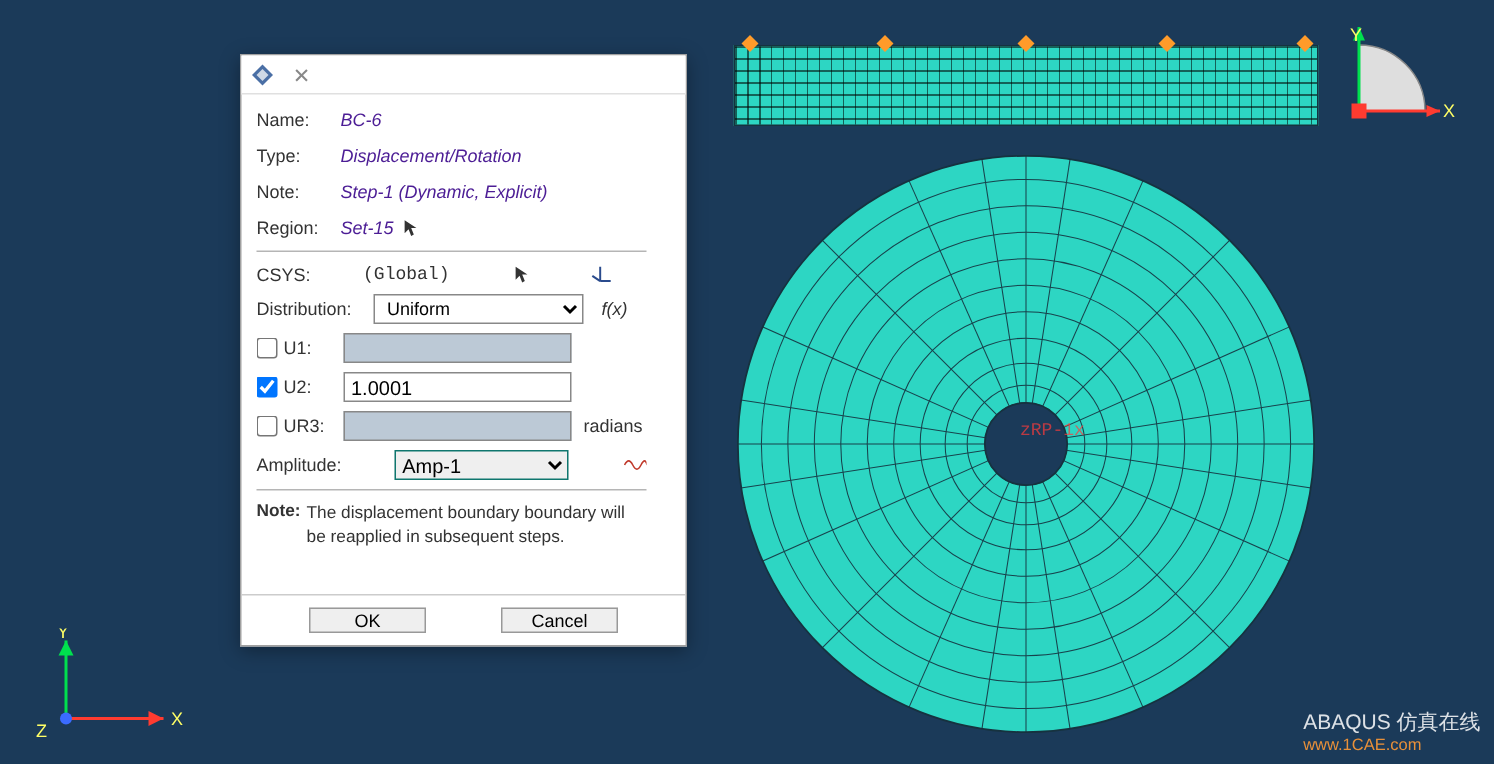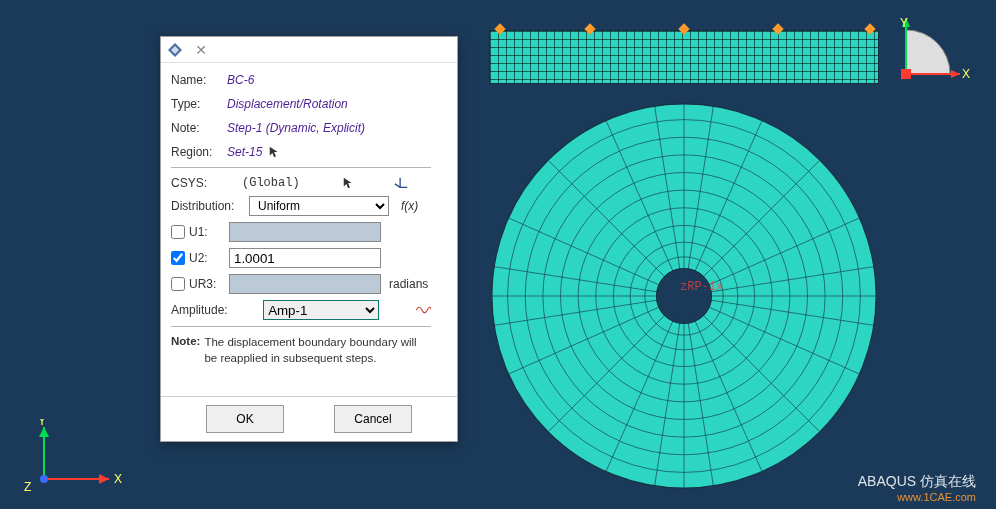--- a/index.html
+++ b/index.html
@@ -53,41 +53,41 @@
   .amp-row .albl { width: 78px; }
   .amp-row select { width: 140px; height: 20px; border: 1px solid #0f766e; }
   .amp-icon { margin-left: 8px; }
 
   .note { margin: 8px 0 24px 0; display: flex; font-size: 11.5px; }
   .note b { margin-right: 4px; }
   .note .nt { line-height: 1.35; }
 
   .btnrow { display: flex; justify-content: center; gap: 50px; padding: 8px 0; border-top: 1px solid #ccc; }
   .btnrow button {
-    width: 78px; height: 28px; background: #efefef; border: 1px solid #999;
+    width: 78px; height: 17px; background: #efefef; border: 1px solid #999;
     font-size: 12px; cursor: pointer;
   }
 
   
   .viewport { position: absolute; inset: 0; }
   .triad { position: absolute; }
   .triad text { font-size: 12px; font-family: Arial; fill: #ffff66; }
 
   .rect-mesh { position: absolute; left: 489px; top: 30px; width: 390px; height: 54px;
     border: 1px solid #16323f; background: #2dd6c3; }
   .rect-mesh .grid { position:absolute; inset:0; 
     background-image:
       repeating-linear-gradient(to right, rgba(0,0,0,.55) 0 1px, transparent 1px 8px),
       repeating-linear-gradient(to bottom, rgba(0,0,0,.55) 0 1px, transparent 1px 8px);
   }
   .bc-glyph { position:absolute; top:-6px; width:8px; height:8px; background:#ff9b2a; transform: rotate(45deg); }
 
   .disc { position: absolute; left: 488px; top: 100px; width: 392px; height: 392px; }
   
-  .watermark { position:absolute; right:20px; bottom:6px; color:#fff; font-family:Arial; text-align:right; }
+  .watermark { position:absolute; right:9px; bottom:6px; color:#fff; font-family:Arial; text-align:left; }
   .watermark .w1 { font-size: 14px; opacity:.85; }
   .watermark .w2 { font-size: 11px; color:#ff9a36; opacity:.9; }
   
   .datum { position:absolute; left:680px; top:280px; font-family:"Courier New"; font-size:12px; color:#ff3b3b; opacity:.7; }
 
   
   .viewcube { position:absolute; right: 20px; top: 14px; }
 </style>
 </head>
 <body>

